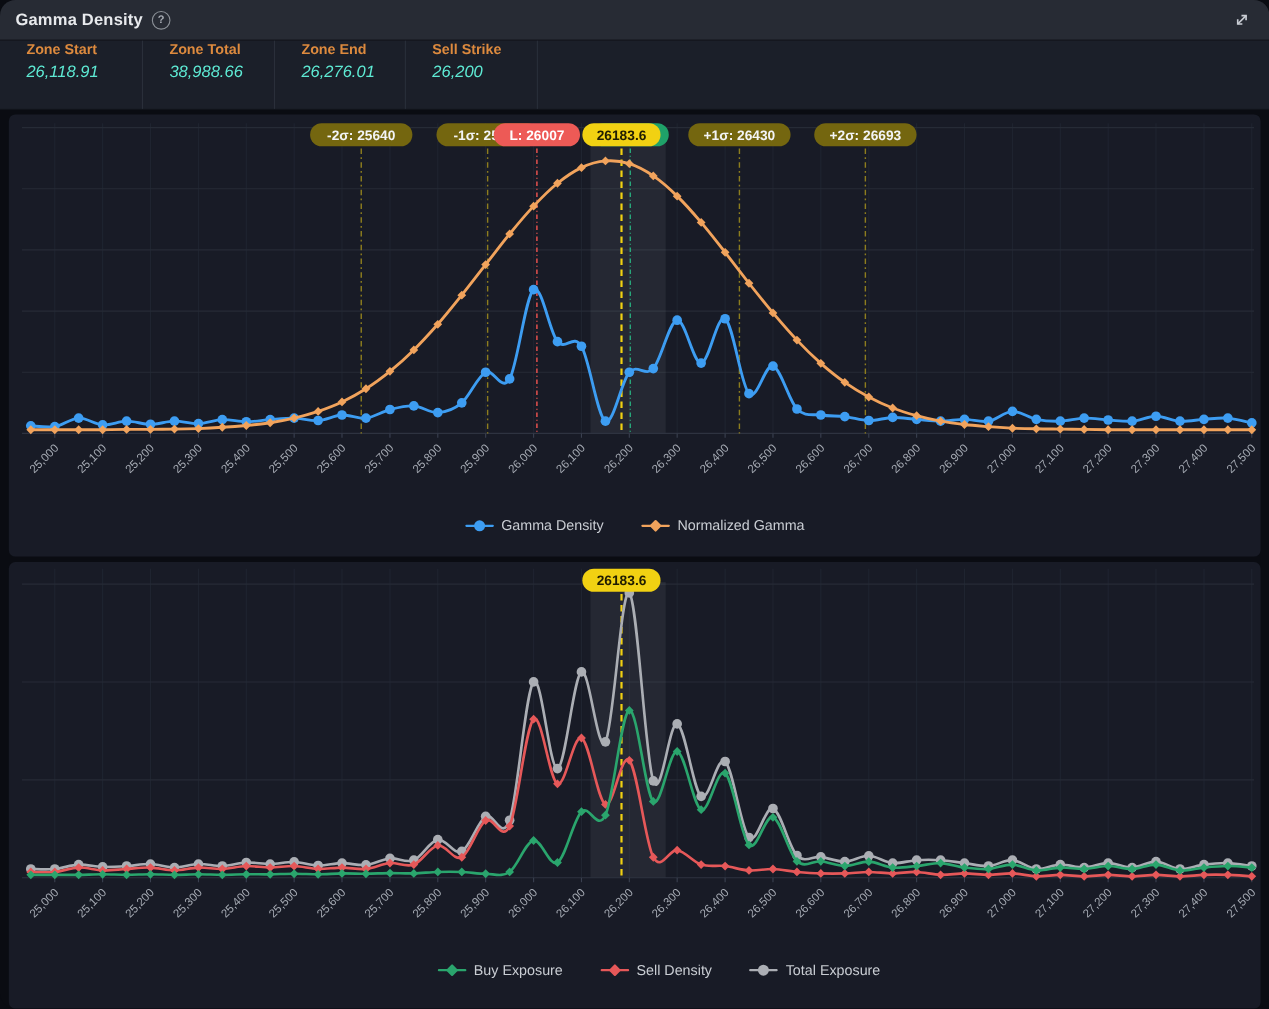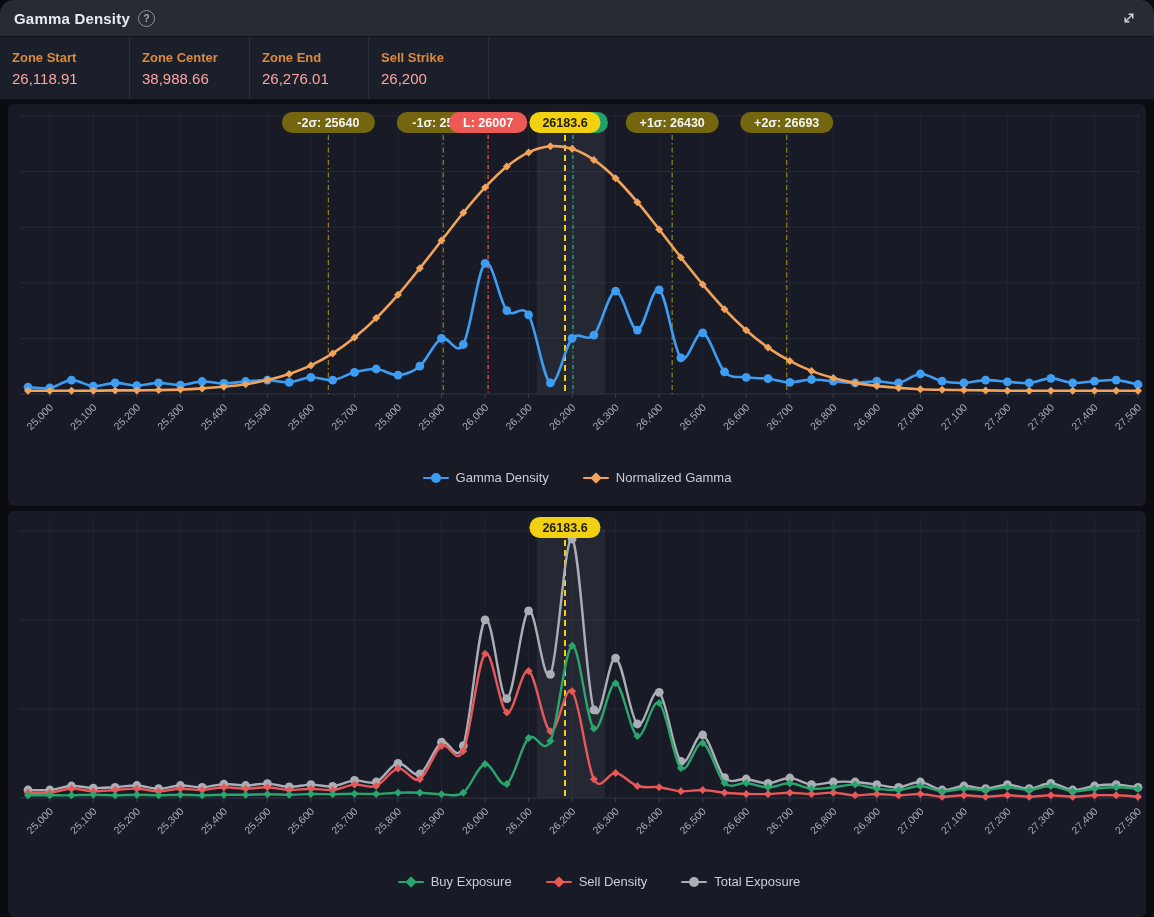--- a/index.html
+++ b/index.html
@@ -7,24 +7,24 @@
   
   .titlebar{position:absolute;left:0;top:0;width:1154px;height:37px;background:#272b34;
     display:flex;align-items:center;padding:0 14px;box-sizing:border-box;border-bottom:1px solid #101218;}
   .title{font-size:15px;font-weight:bold;color:#e8eaed;letter-spacing:.2px;}
   .help{width:15px;height:15px;border-radius:50%;border:1.2px solid #8b9097;display:inline-flex;
     align-items:center;justify-content:center;font-size:10px;font-weight:bold;color:#a9aeb6;margin-left:8px;cursor:default;}
   .expand-btn{margin-left:auto;width:22px;height:22px;display:flex;align-items:center;justify-content:center;cursor:pointer;}
   
   .statsbar{position:absolute;left:0;top:37px;width:1154px;height:63px;background:#1b1f29;display:flex;
     border-bottom:1px solid #10131a;box-sizing:border-box;}
-  .stat-cell{display:flex;flex-direction:column;justify-content:center;padding-left:12px;
+  .stat-cell{display:flex;flex-direction:column;padding-left:24px;
     border-right:1px solid #2a2f3a;box-sizing:border-box;}
   .stat-label{font-size:13px;font-weight:bold;color:#dd8a3e;margin-bottom:5px;}
-  .stat-value{font-size:15px;color:#fca5a5;}
+  .stat-value{font-size:15px;color:#5eead4;font-style:italic;}
   .stat-fill{flex:1;}
   
   .panel{position:absolute;left:8px;width:1138px;background:#181b26;border-radius:6px;}
   #panel-top{top:104px;height:402px;}
   #panel-bottom{top:511px;height:406px;}
   svg{display:block;}
   svg text{font-family:"Liberation Sans","DejaVu Sans",sans-serif;}
   
   .legend{position:absolute;left:0;width:100%;display:flex;justify-content:center;gap:34px;}
   #legend-top{top:366px;}
@@ -52,21 +52,21 @@
       </svg>
     </span>
   </div>
 
   <div class="statsbar">
     <div class="stat-cell" style="flex:0 0 130px;">
       <span class="stat-label">Zone Start</span>
       <span class="stat-value">26,118.91</span>
     </div>
     <div class="stat-cell" style="flex:0 0 120px;">
-      <span class="stat-label">Zone Center</span>
+      <span class="stat-label">Zone Total</span>
       <span class="stat-value">38,988.66</span>
     </div>
     <div class="stat-cell" style="flex:0 0 119px;">
       <span class="stat-label">Zone End</span>
       <span class="stat-value">26,276.01</span>
     </div>
     <div class="stat-cell" style="flex:0 0 120px;">
       <span class="stat-label">Sell Strike</span>
       <span class="stat-value">26,200</span>
     </div>

